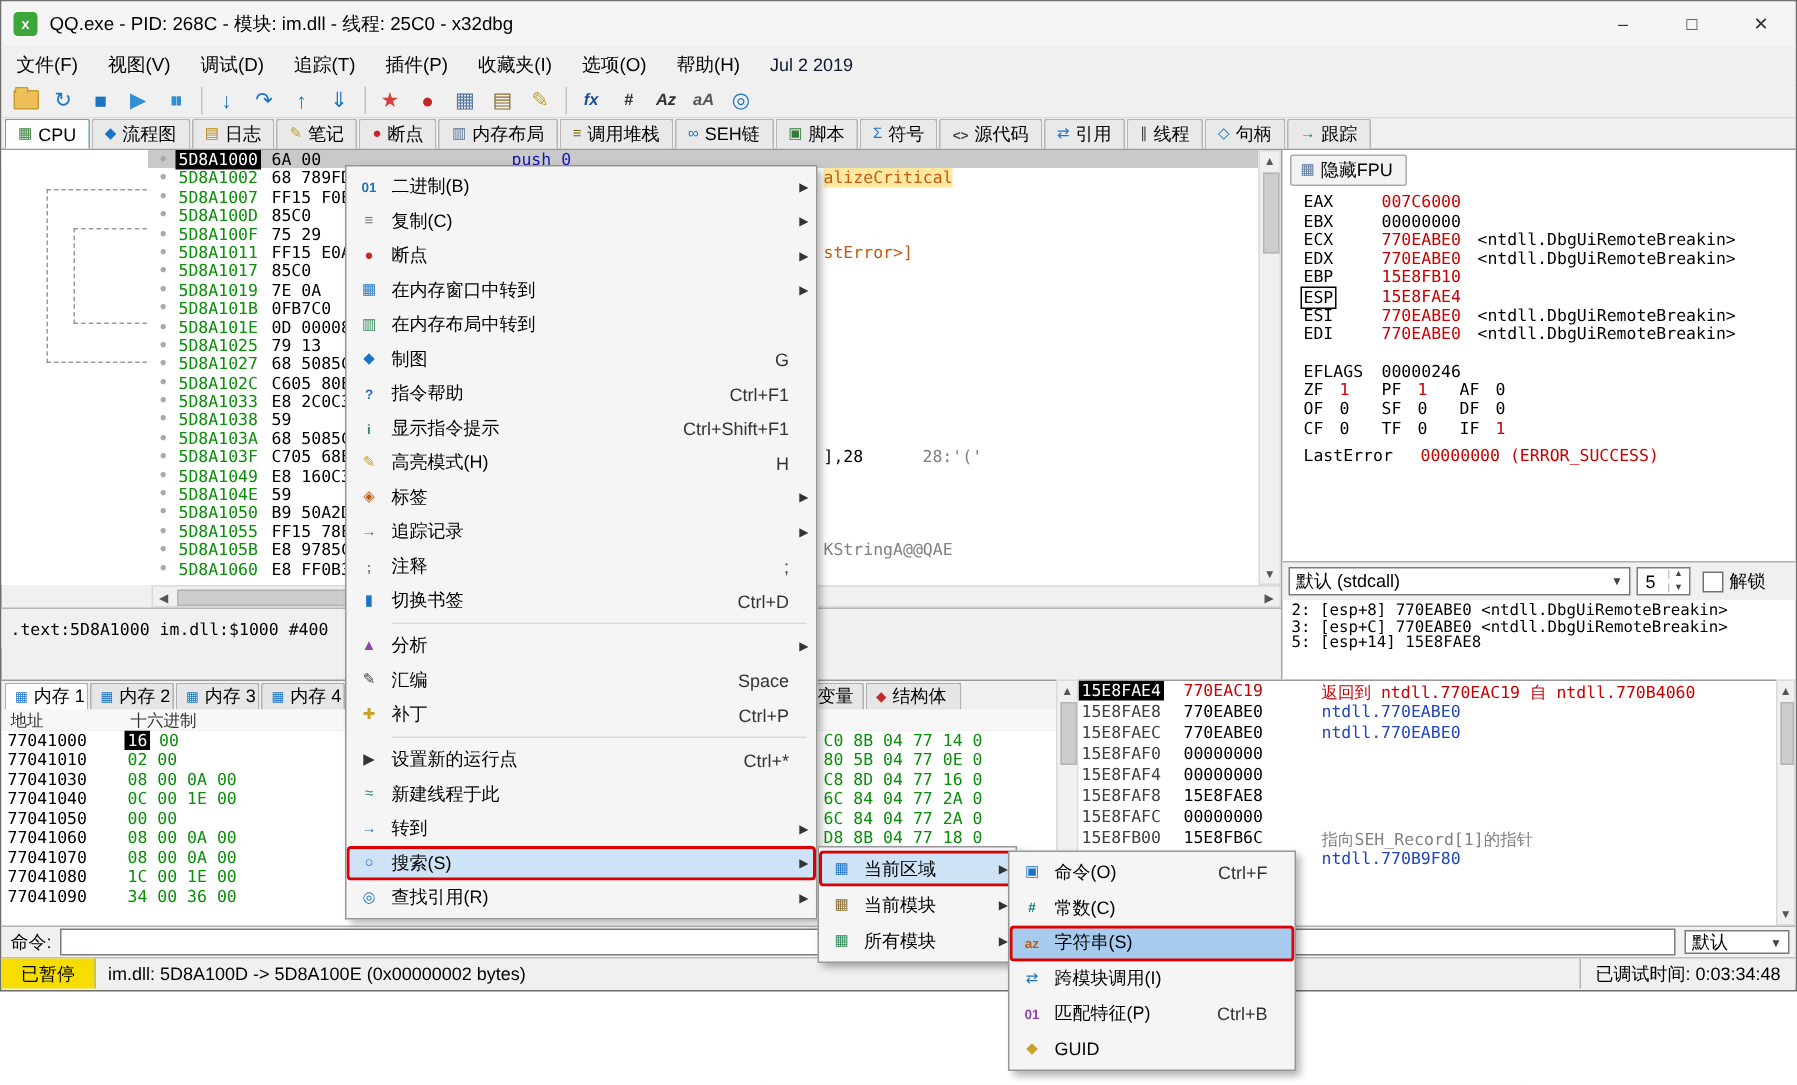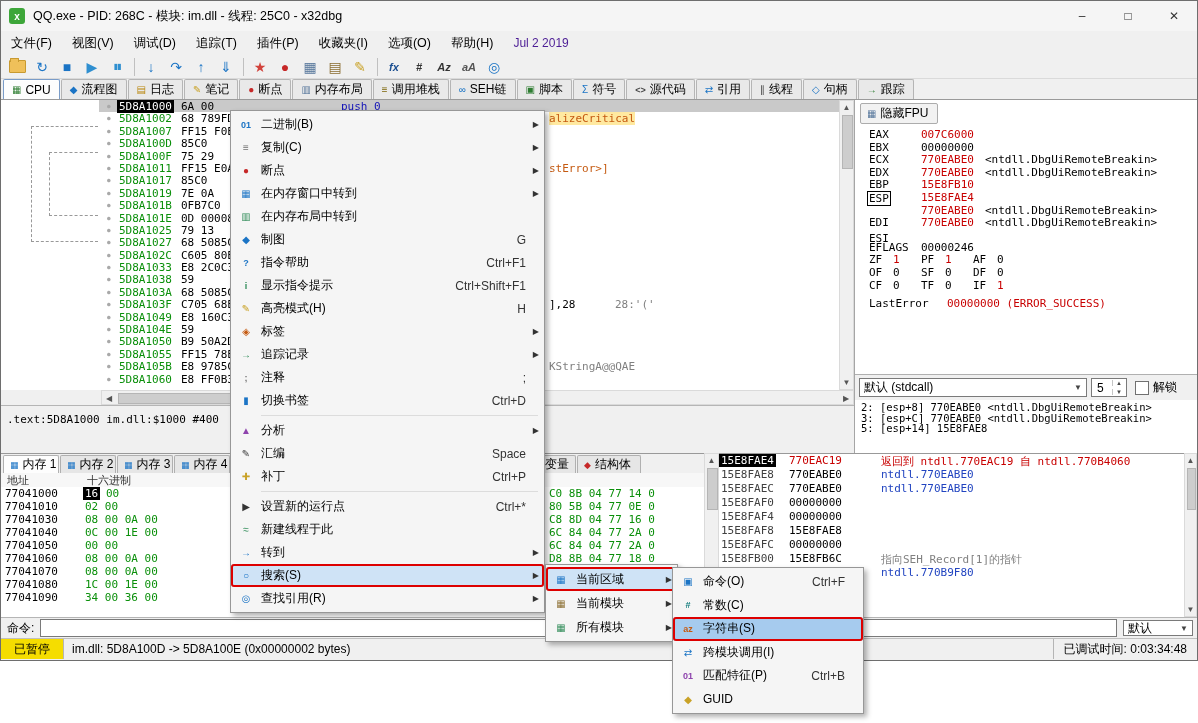--- a/index.html
+++ b/index.html
@@ -8,21 +8,21 @@
   .window{position:absolute;left:0;top:0;width:1196px;height:659px;border:1px solid #6E6E6E;background:#F0F0F0;}
   
   .titlebar{position:absolute;left:0;top:0;width:100%;height:30px;background:#F5F5F5;border-bottom:1px solid #E0E0E0;display:flex;align-items:center;}
   .appicon{width:16px;height:16px;margin:0 8px 0 8px;background:#3DA639;border-radius:3px;color:#fff;font-size:10px;font-weight:bold;display:flex;align-items:center;justify-content:center;}
   .title-text{font-size:12.5px;}
   .winbtns{margin-left:auto;display:flex;height:100%;}
   .winbtn{width:46px;height:100%;display:flex;align-items:center;justify-content:center;font-size:12px;color:#333;}
   
   .menubar{position:absolute;left:0;top:30px;width:100%;height:24px;background:#F0F0F0;display:flex;align-items:center;border-bottom:1px solid #E3E3E3;}
   .menu-top-item{padding:3px 10px;font-size:12.5px;}
-  .menu-date{color:#4c1d95;margin-left:10px;font-size:12px;}
+  .menu-date{color:#0f172a;margin-left:10px;font-size:12px;}
   
   .toolbar{position:absolute;left:0;top:54px;width:100%;height:24px;background:#F0F0F0;display:flex;align-items:center;padding-left:4px;border-bottom:1px solid #DADADA;box-sizing:border-box;}
   .tbicon{width:22px;height:20px;display:flex;align-items:center;justify-content:center;font-size:14px;margin-right:1px;border:1px solid transparent;border-radius:2px;}
   .tbicon.textic{font-size:11px;font-weight:bold;font-style:italic;}
   .tbicon.smallic{font-size:8px;letter-spacing:-1px;}
   .tsep{width:1px;height:18px;background:#C0C0C0;margin:0 4px;}
   .i-folder{width:15px;height:11px;background:#EFC05A;border:1px solid #C89A30;border-radius:1px;position:relative;}
   .i-folder::before{content:"";position:absolute;left:0;top:-3px;width:7px;height:3px;background:#EFC05A;border:1px solid #C89A30;border-bottom:none;border-radius:1px 1px 0 0;}
   
   .tabbar{position:absolute;left:0;top:78px;width:100%;height:21px;background:#F0F0F0;display:flex;align-items:flex-end;padding-left:2px;box-sizing:border-box;border-bottom:1px solid #9A9A9A;}
@@ -266,21 +266,21 @@
         <span class="tico">▦</span>
         <span>隐藏FPU</span>
       </div>
       <div id="reglines">
           <div class="rline"><span class="seg c-k" style="left: 14px;">EAX</span><span class="seg c-r" style="left: 66px;">007C6000</span></div>
           <div class="rline"><span class="seg c-k" style="left: 14px;">EBX</span><span class="seg c-k" style="left: 66px;">00000000</span></div>
           <div class="rline"><span class="seg c-k" style="left: 14px;">ECX</span><span class="seg c-r" style="left: 66px;">770EABE0</span><span class="seg c-k" style="left: 130px;">&lt;ntdll.DbgUiRemoteBreakin&gt;</span></div>
           <div class="rline"><span class="seg c-k" style="left: 14px;">EDX</span><span class="seg c-r" style="left: 66px;">770EABE0</span><span class="seg c-k" style="left: 130px;">&lt;ntdll.DbgUiRemoteBreakin&gt;</span></div>
           <div class="rline"><span class="seg c-k" style="left: 14px;">EBP</span><span class="seg c-r" style="left: 66px;">15E8FB10</span></div>
           <div class="rline"><span class="seg c-box" style="left: 14px;">ESP</span><span class="seg c-r" style="left: 66px;">15E8FAE4</span></div>
-          <div class="rline"><span class="seg c-k" style="left: 14px; margin-top: 28px;">ESI</span><span class="seg c-r" style="left: 66px;">770EABE0</span><span class="seg c-k" style="left: 130px;">&lt;ntdll.DbgUiRemoteBreakin&gt;</span></div>
+          <div class="rline"><span class="seg c-k" style="left: 14px;">ESI</span><span class="seg c-r" style="left: 66px;">770EABE0</span><span class="seg c-k" style="left: 130px;">&lt;ntdll.DbgUiRemoteBreakin&gt;</span></div>
           <div class="rline"><span class="seg c-k" style="left: 14px;">EDI</span><span class="seg c-r" style="left: 66px;">770EABE0</span><span class="seg c-k" style="left: 130px;">&lt;ntdll.DbgUiRemoteBreakin&gt;</span></div>
           <div class="rgap"></div>
           <div class="rgap"></div>
           <div class="rline"><span class="seg c-k" style="left: 14px;">EFLAGS</span><span class="seg c-k" style="left: 66px;">00000246</span></div>
           <div class="rline"><span class="seg c-k" style="left: 14px;">ZF</span><span class="seg c-r" style="left: 38px;">1</span><span class="seg c-k" style="left: 66px;">PF</span><span class="seg c-r" style="left: 90px;">1</span><span class="seg c-k" style="left: 118px;">AF</span><span class="seg c-k" style="left: 142px;">0</span></div>
           <div class="rline"><span class="seg c-k" style="left: 14px;">OF</span><span class="seg c-k" style="left: 38px;">0</span><span class="seg c-k" style="left: 66px;">SF</span><span class="seg c-k" style="left: 90px;">0</span><span class="seg c-k" style="left: 118px;">DF</span><span class="seg c-k" style="left: 142px;">0</span></div>
           <div class="rline"><span class="seg c-k" style="left: 14px;">CF</span><span class="seg c-k" style="left: 38px;">0</span><span class="seg c-k" style="left: 66px;">TF</span><span class="seg c-k" style="left: 90px;">0</span><span class="seg c-k" style="left: 118px;">IF</span><span class="seg c-r" style="left: 142px;">1</span></div>
           <div class="rgap"></div>
           <div class="rline"><span class="seg c-k" style="left: 14px;">LastError</span><span class="seg c-r" style="left: 92px;">00000000 (ERROR_SUCCESS)</span></div>
           <div class="rgap"></div>

